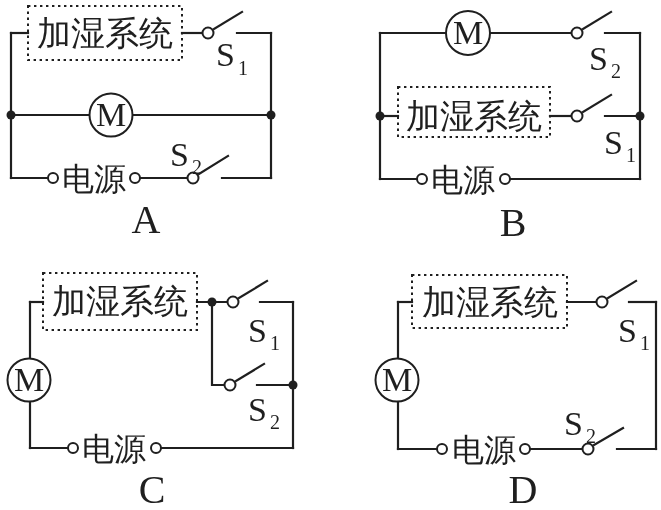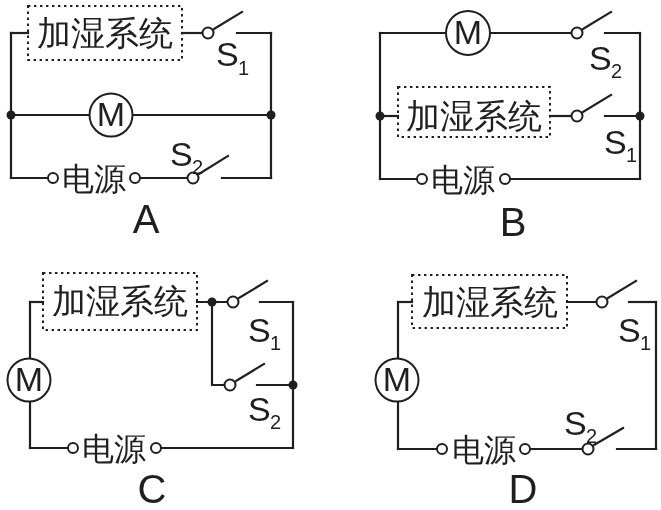--- a/index.html
+++ b/index.html
@@ -1,18 +1,18 @@
 <!DOCTYPE html>
 <html><head>
 <meta charset="utf-8">
 <style>
   html,body{margin:0;padding:0;background:#ffffff;}
   .figure{
     position:relative;width:659px;height:510px;background:#ffffff;
-    font-family:Liberation Sans, sans-serif;overflow:hidden;
+    font-family:Liberation Serif, serif;overflow:hidden;
   }
   .panel{position:absolute;}
   .panel svg{display:block;}
   .wire{stroke:#1f1f1f;stroke-width:2.2;fill:none;stroke-linecap:square;}
   .dashedbox{stroke:#1f1f1f;stroke-width:2;fill:none;stroke-dasharray:2.4 3.6;}
   .node{fill:#1f1f1f;stroke:none;}
   .ocirc{fill:#ffffff;stroke:#1f1f1f;stroke-width:2;}
   .lbl{fill:#1f1f1f;}
 </style>
 </head>

